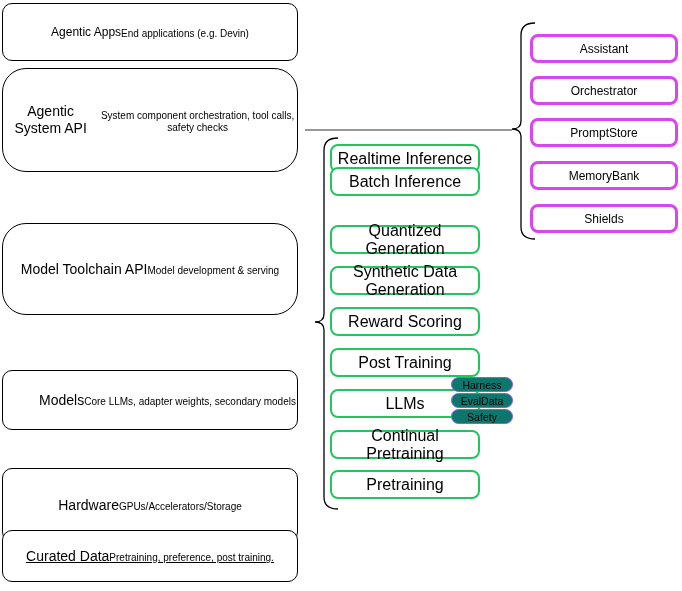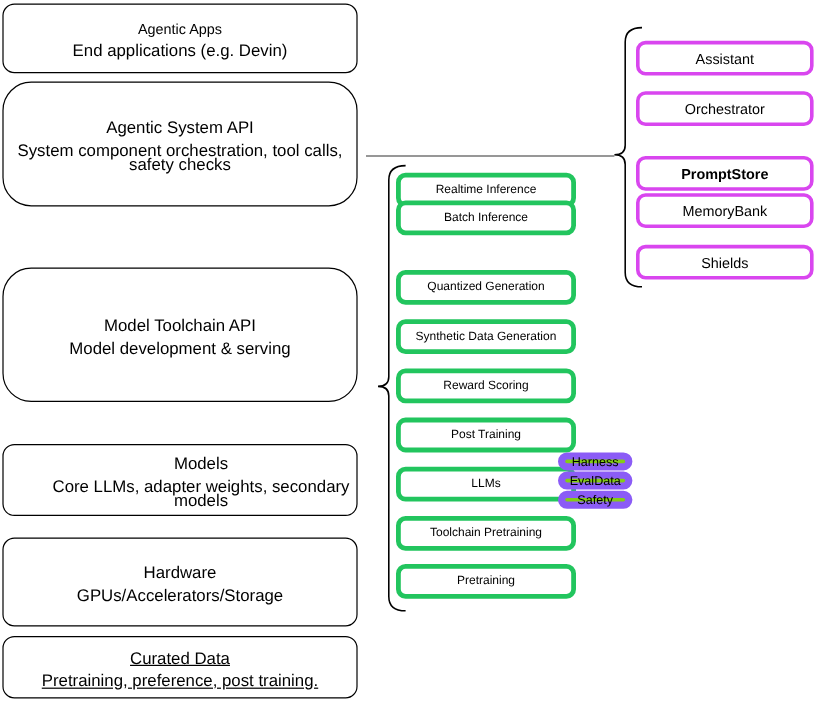--- a/index.html
+++ b/index.html
@@ -24,45 +24,45 @@
   }
   
   .lbox {
     position: absolute;
     left: 2px;
     width: 296px;
     box-sizing: border-box;
     border: 1px solid #000000;
     background: #ffffff;
     display: flex;
-    flex-direction: column;
+    flex-direction: row;
     align-items: center;
     justify-content: center;
     text-align: center;
     z-index: 1;
   }
   .r10 { border-radius: 10px; }
   .r24 { border-radius: 24px; }
   .lbox .title { font-size: 14px; line-height: 17px; }
   .lbox.small-title .title { font-size: 12px; line-height: 15px; }
-  .lbox .subtitle { font-size: 14px; line-height: 12px; margin-top: 4px; }
+  .lbox .subtitle { font-size: 10px; line-height: 12px; margin-top: 4px; }
   
   .sbox {
     position: absolute;
     left: 330px;
     width: 150px;
     height: 29px;
     box-sizing: border-box;
-    border: 4px solid #22c55e;
+    border: 2px solid #22c55e;
     border-radius: 8px;
     background: #ffffff;
     display: flex;
     align-items: center;
     justify-content: center;
-    font-size: 10px;
+    font-size: 16px;
     text-align: center;
     z-index: 1;
   }
   
   .cbox {
     position: absolute;
     left: 530px;
     width: 148px;
     height: 29px;
     box-sizing: border-box;
@@ -72,27 +72,27 @@
     display: flex;
     align-items: center;
     justify-content: center;
     font-size: 12px;
     text-align: center;
     z-index: 1;
   }
   
   .pill {
     position: absolute;
-    left: 465px;
+    left: 451px;
     width: 62px;
     height: 15px;
     box-sizing: border-box;
-    border: 6px solid #8b5cf6;
+    border: 1px solid #8b5cf6;
     border-radius: 8px;
-    background: #84cc16;
+    background: #0f766e;
     display: flex;
     align-items: center;
     justify-content: center;
     font-size: 10.5px;
     z-index: 2;
   }
 </style>
 </head>
 <body>
 
@@ -107,31 +107,31 @@
   <div class="lbox r10 small-title" style="top:3px; height:58px;">
     <div class="title">Agentic Apps</div>
     <div class="subtitle">End applications (e.g. Devin)</div>
   </div>
 
   <div class="lbox r24" style="top:68px; height:104px;">
     <div class="title">Agentic System API</div>
     <div class="subtitle">System component orchestration, tool calls, safety checks</div>
   </div>
 
-  <div class="lbox r24" style="top:223px; height:112px;">
+  <div class="lbox r24" style="top:223px; height:92px;">
     <div class="title">Model Toolchain API</div>
     <div class="subtitle">Model development &amp; serving</div>
   </div>
 
   <div class="lbox r10" style="top:370px; height:60px;padding-left:35px;">
     <div class="title">Models</div>
     <div class="subtitle">Core LLMs, adapter weights, secondary models</div>
   </div>
 
-  <div class="lbox r10" style="top:448px; height:74px;">
+  <div class="lbox r10" style="top:468px; height:74px;">
     <div class="title">Hardware</div>
     <div class="subtitle">GPUs/Accelerators/Storage</div>
   </div>
 
   <div class="lbox r10" style="top:530px; height:52px;text-decoration:underline;">
     <div class="title">Curated Data</div>
     <div class="subtitle">Pretraining, preference, post training.</div>
   </div>
 
   <div class="sbox" style="top:144px;">
@@ -149,21 +149,21 @@
   <div class="sbox" style="top:307px;">
     <span>Reward Scoring</span>
   </div>
   <div class="sbox" style="top:348px;">
     <span>Post Training</span>
   </div>
   <div class="sbox" style="top:389px;">
     <span>LLMs</span>
   </div>
   <div class="sbox" style="top:430px;">
-    <span>Toolchain Pretraining</span>
+    <span>Continual Pretraining</span>
   </div>
   <div class="sbox" style="top:470px;">
     <span>Pretraining</span>
   </div>
 
   <div class="pill" style="top:377px;">
     <span>Harness</span>
   </div>
   <div class="pill" style="top:393px;">
     <span>EvalData</span>
@@ -171,21 +171,21 @@
   <div class="pill" style="top:409px;">
     <span>Safety</span>
   </div>
 
   <div class="cbox" style="top:34px;">
     <span>Assistant</span>
   </div>
   <div class="cbox" style="top:76px;">
     <span>Orchestrator</span>
   </div>
-  <div class="cbox" style="top:130px;font-weight:bold;">
+  <div class="cbox" style="top:118px;">
     <span>PromptStore</span>
   </div>
   <div class="cbox" style="top:161px;">
     <span>MemoryBank</span>
   </div>
   <div class="cbox" style="top:204px;">
     <span>Shields</span>
   </div>
 
 </div>

